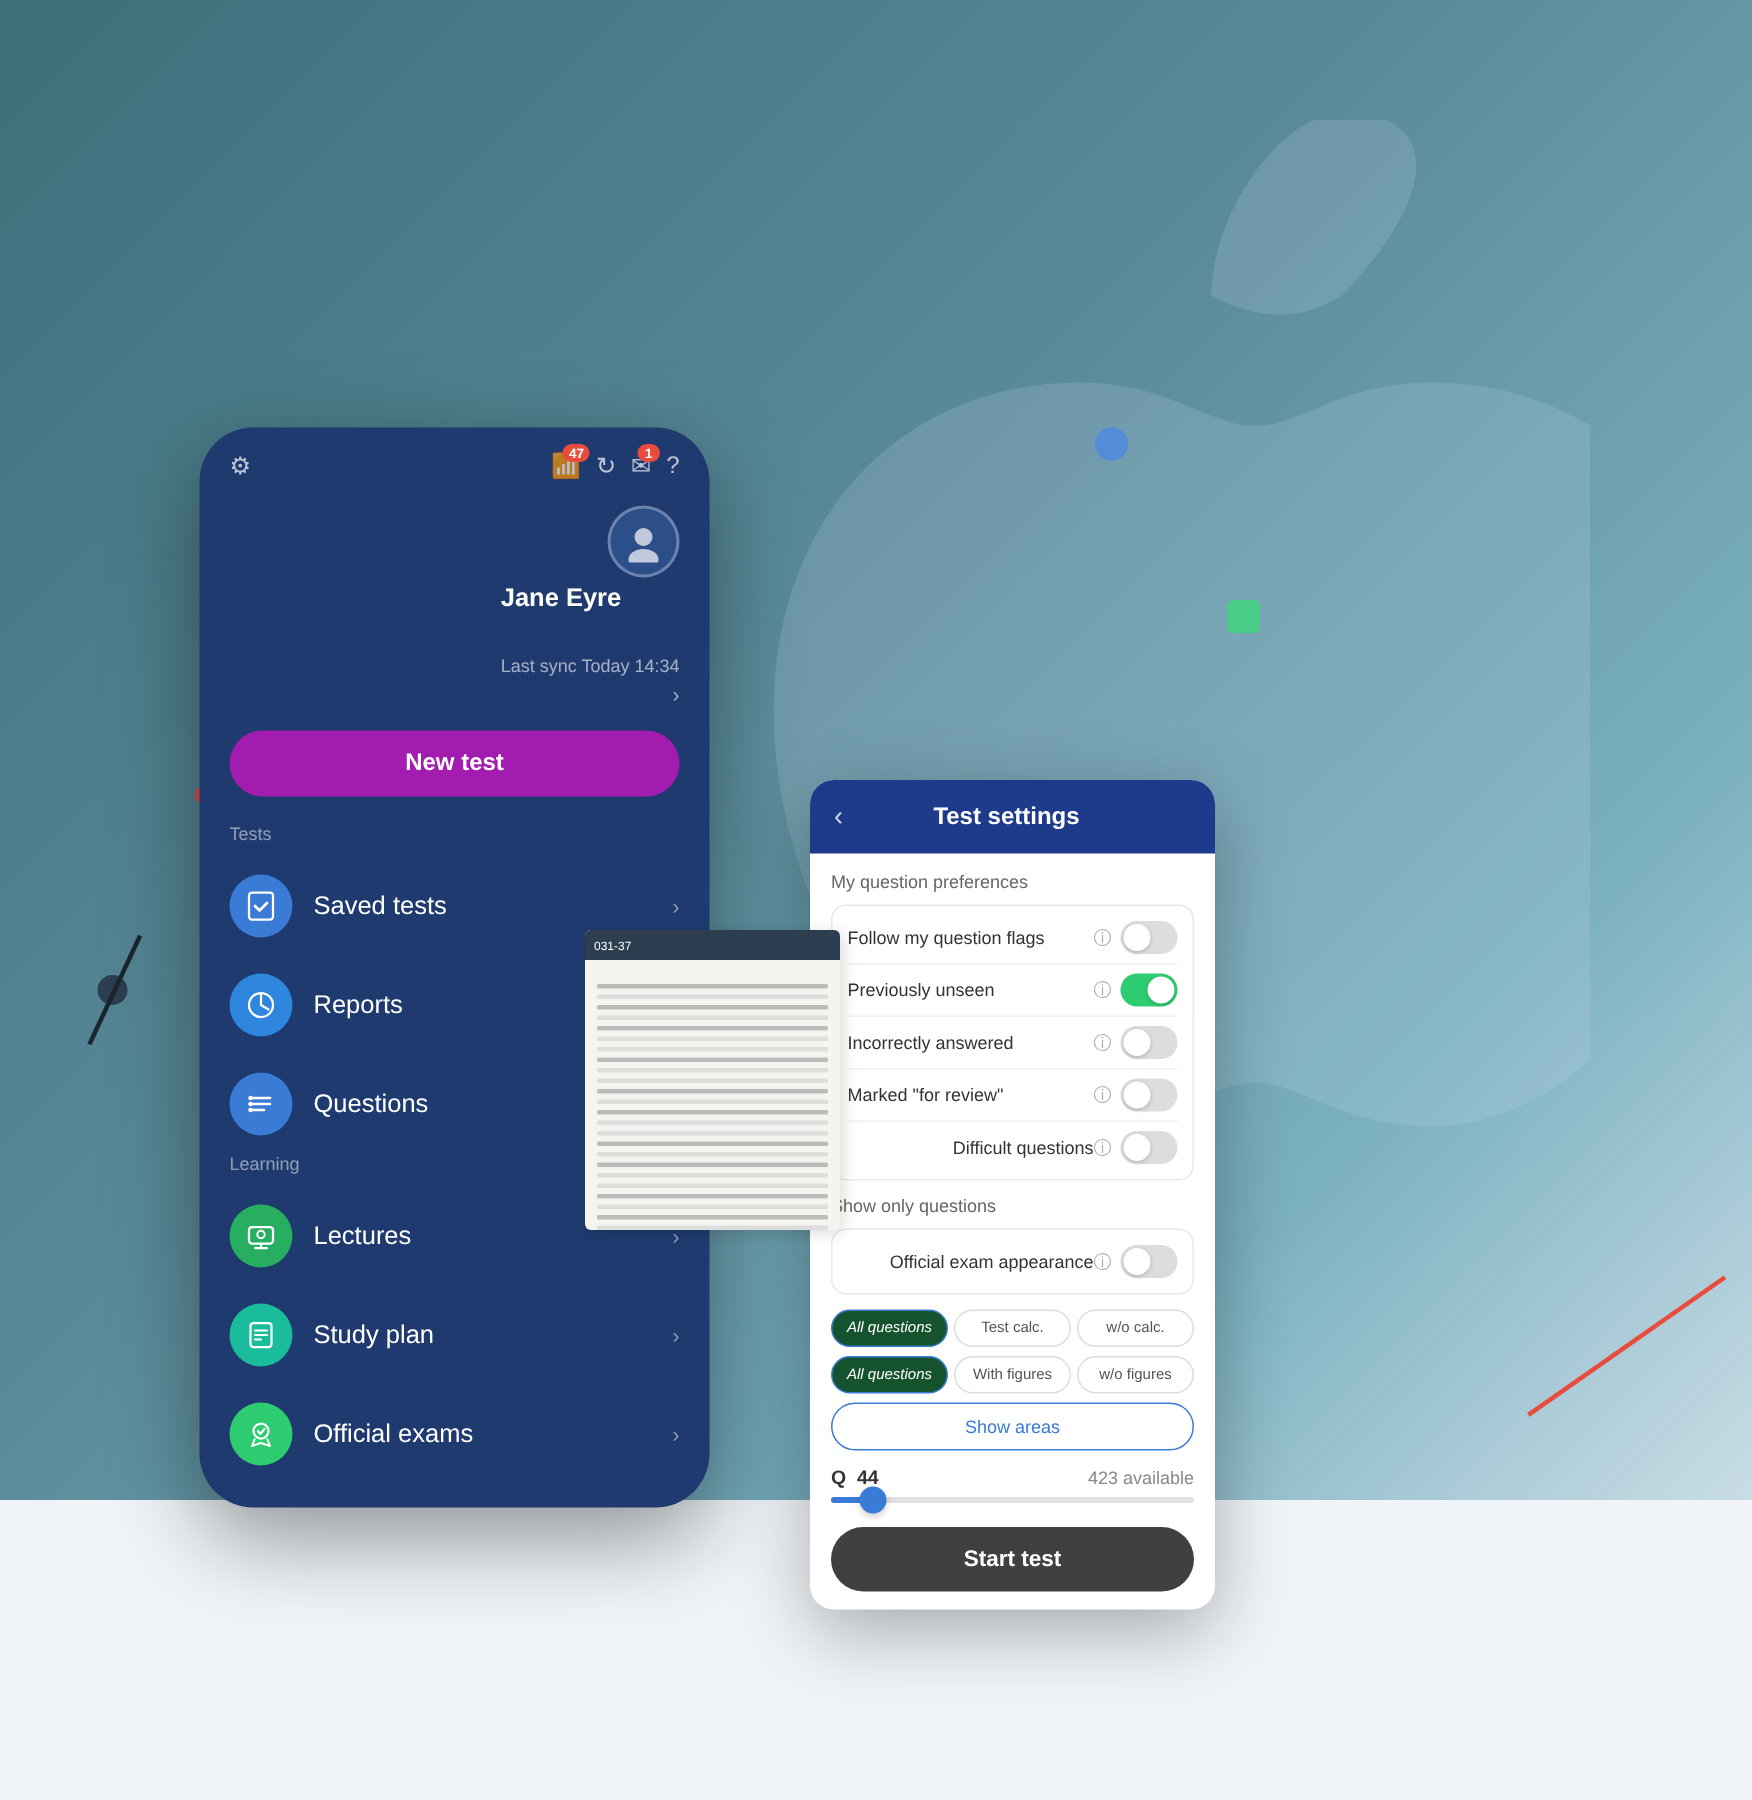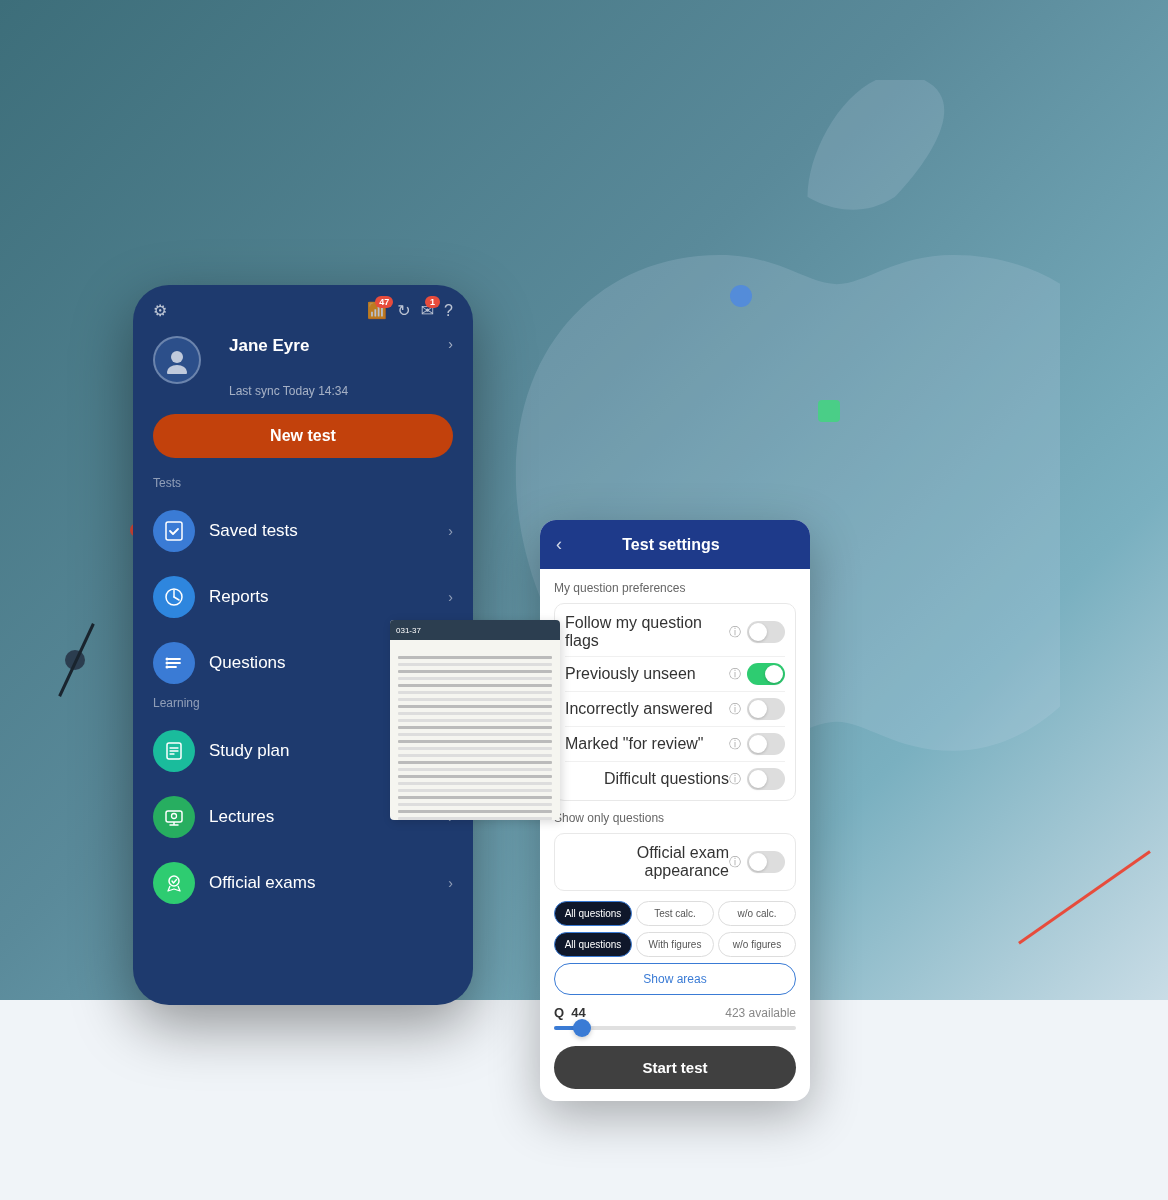--- a/index.html
+++ b/index.html
@@ -147,23 +147,24 @@
       font-weight: bold;
       border-radius: 8px;
       padding: 1px 4px;
       min-width: 15px;
       text-align: center;
     }
 
     
     .user-row {
       display: flex;
-      align-items: flex-start;
+      align-items: flex-end;
       padding: 8px 20px 16px;
-      gap: 28px;
+      gap: 4px;
+      flex-direction: column;
     }
     .avatar {
       width: 48px;
       height: 48px;
       border-radius: 50%;
       background: #2c4f8a;
       border: 2px solid rgba(255,255,255,0.3);
       display: flex;
       align-items: center;
       justify-content: center;
@@ -184,21 +185,21 @@
       margin-top: 28px;
     }
     .chevron-white {
       color: rgba(255,255,255,0.6);
       font-size: 14px;
     }
 
     
     .new-test-btn {
       margin: 0 20px 18px;
-      background: #c2410c;
+      background: #a21caf;
       color: white;
       border: none;
       border-radius: 25px;
       padding: 13px;
       font-size: 16px;
       font-weight: 600;
       text-align: center;
       cursor: pointer;
       width: calc(100% - 40px);
     }
@@ -294,21 +295,21 @@
       align-items: center;
       justify-content: space-between;
       padding: 6px 0;
       border-bottom: 1px solid #f0f0f0;
     }
     .toggle-row:last-child {
       border-bottom: none;
       text-align: right;
     }
     .toggle-label {
-      font-size: 16px;
+      font-size: 12px;
       color: #333;
       flex: 1;
     }
     .toggle-info {
       color: #aaa;
       font-size: 12px;
       margin-right: 6px;
     }
     .toggle {
       width: 38px;
@@ -362,23 +363,24 @@
       padding: 6px 4px;
       border-radius: 20px;
       font-size: 10px;
       text-align: center;
       cursor: pointer;
       border: 1px solid #ddd;
       background: white;
       color: #555;
     }
     .btn-pill.active {
-      background: #0f172a;
+      background: #14532d;
       color: white;
       border-color: #3a7bd5;
+      font-style: italic;
     }
 
     .show-areas-btn {
       width: 100%;
       padding: 8px;
       border: 1px solid #3a7bd5;
       border-radius: 20px;
       background: white;
       color: #3a7bd5;
       font-size: 12px;
@@ -602,46 +604,46 @@
           <circle cx="4" cy="15" r="1.5" fill="white"></circle>
         </svg>
       </div>
       <span class="menu-label">Questions</span>
       <span class="menu-chevron">›</span>
     </div>
 
     <div class="section-label">Learning</div>
 
     <div class="menu-item">
+      <div class="menu-icon icon-green">
+        <svg width="22" height="22" viewBox="0 0 22 22" fill="none">
+          <rect x="3" y="5" width="16" height="11" rx="2" stroke="white" stroke-width="1.5" fill="none"></rect>
+          <line x1="11" y1="16" x2="11" y2="19" stroke="white" stroke-width="1.5"></line>
+          <line x1="7" y1="19" x2="15" y2="19" stroke="white" stroke-width="1.5" stroke-linecap="round"></line>
+          <circle cx="11" cy="10" r="2.5" stroke="white" stroke-width="1.3" fill="none"></circle>
+        </svg>
+      </div>
+      <span class="menu-label">Lectures</span>
+      <span class="menu-chevron">›</span>
+    </div>
+
+    <div class="menu-item">
       <div class="menu-icon icon-teal">
         <svg width="22" height="22" viewBox="0 0 22 22" fill="none">
           <rect x="4" y="3" width="14" height="16" rx="2" stroke="white" stroke-width="1.5" fill="none"></rect>
           <line x1="7" y1="8" x2="15" y2="8" stroke="white" stroke-width="1.3" stroke-linecap="round"></line>
           <line x1="7" y1="11" x2="15" y2="11" stroke="white" stroke-width="1.3" stroke-linecap="round"></line>
           <line x1="7" y1="14" x2="11" y2="14" stroke="white" stroke-width="1.3" stroke-linecap="round"></line>
         </svg>
       </div>
       <span class="menu-label">Study plan</span>
       <span class="menu-chevron">›</span>
     </div>
 
     <div class="menu-item">
-      <div class="menu-icon icon-green">
-        <svg width="22" height="22" viewBox="0 0 22 22" fill="none">
-          <rect x="3" y="5" width="16" height="11" rx="2" stroke="white" stroke-width="1.5" fill="none"></rect>
-          <line x1="11" y1="16" x2="11" y2="19" stroke="white" stroke-width="1.5"></line>
-          <line x1="7" y1="19" x2="15" y2="19" stroke="white" stroke-width="1.5" stroke-linecap="round"></line>
-          <circle cx="11" cy="10" r="2.5" stroke="white" stroke-width="1.3" fill="none"></circle>
-        </svg>
-      </div>
-      <span class="menu-label">Lectures</span>
-      <span class="menu-chevron">›</span>
-    </div>
-
-    <div class="menu-item">
       <div class="menu-icon icon-green2">
         <svg width="22" height="22" viewBox="0 0 22 22" fill="none">
           <circle cx="11" cy="9" r="5" stroke="white" stroke-width="1.5" fill="none"></circle>
           <path d="M7 14 L5 19 L11 17 L17 19 L15 14" stroke="white" stroke-width="1.3" stroke-linejoin="round" fill="none"></path>
           <path d="M9 9 L10.5 11 L13.5 7.5" stroke="white" stroke-width="1.4" stroke-linecap="round" stroke-linejoin="round"></path>
         </svg>
       </div>
       <span class="menu-label">Official exams</span>
       <span class="menu-chevron">›</span>
     </div>

